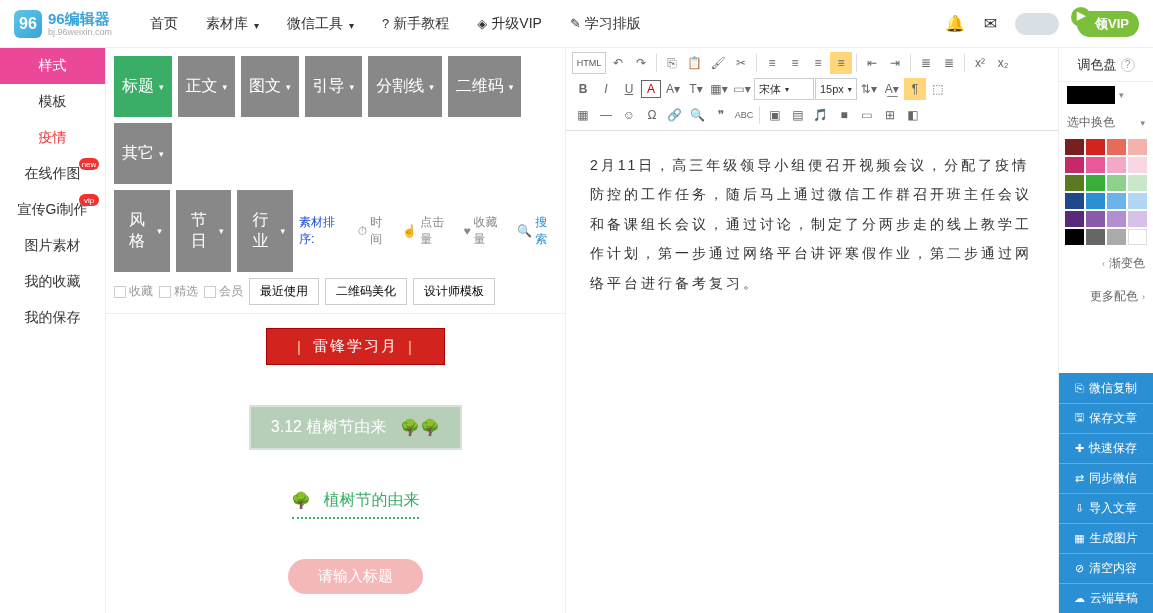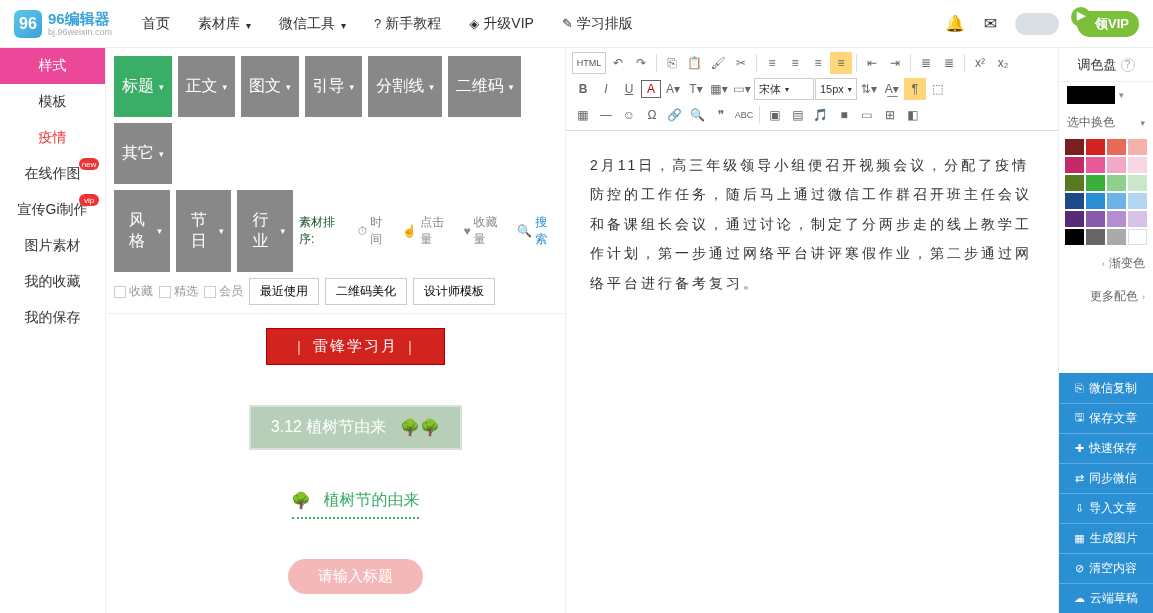--- a/index.html
+++ b/index.html
@@ -1,21 +1,21 @@
 <!DOCTYPE html>
 <html><head>
 <meta charset="utf-8">
 <style>
 * { margin: 0; padding: 0; box-sizing: border-box; }
 body { font-family: "Microsoft YaHei", Arial, sans-serif; font-size: 12px; color: #333; background: #fff; overflow: hidden; }
 .app { width: 1153px; height: 613px; display: flex; flex-direction: column; }
 
 
 .header { height: 48px; border-bottom: 1px solid #eee; display: flex; align-items: center; padding: 0 14px; }
-.logo { display: flex; align-items: center; gap: 6px; margin-right: 30px; }
+.logo { display: flex; align-items: center; gap: 6px; margin-right: 38px; }
 .logo-icon { width: 28px; height: 28px; background: linear-gradient(135deg,#5ec6e8,#3aa3d9); border-radius: 6px; display:flex;align-items:center;justify-content:center;color:#fff;font-weight:bold;font-size:16px; }
 .logo-text { display:flex; flex-direction:column; line-height:1; }
 .logo-title { color:#3aa3d9; font-size:15px; font-weight:bold; }
 .logo-sub { color:#aaa; font-size:9px; margin-top:2px; }
 .nav { display:flex; gap:28px; align-items:center; }
 .nav-item { color:#333; font-size:14px; display:flex; align-items:center; gap:4px; cursor:pointer;}
 .nav-item .car::after{content:"▾"; font-size:10px; margin-left:2px;}
 .nav-ico{font-size:13px;}
 .header-right { margin-left:auto; display:flex; align-items:center; gap:18px;}
 .hr-ico{font-size:16px; color:#333;}
@@ -40,21 +40,21 @@
 .mat-panel { width:460px; border-right:1px solid #eee; display:flex; flex-direction:column;}
 .mat-toolbar { padding:8px; display:flex; flex-wrap:wrap; gap:6px; border-bottom:1px solid #eee;}
 .drop-btn{ background:#888; color:#fff; padding:20px 8px; font-size:16px; display:flex; align-items:center; gap:3px; cursor:pointer; border:none;}
 .drop-btn.green{background:#3aad66;}
 .drop-btn::after{content:"▾"; font-size:9px; margin-left:2px;}
 .mat-filter-row{width:100%; display:flex; align-items:center; gap:6px;}
 .chk-lbl{display:flex;align-items:center;gap:3px;color:#999;font-size:12px;}
 .chk{width:12px;height:12px;border:1px solid #ccc;}
 .filter-btn{border:1px solid #ccc; padding:4px 10px; font-size:12px; background:#fff; cursor:pointer;}
 .sort-row{display:flex;align-items:center;gap:10px;color:#888;font-size:12px;}
-.sort-lbl{color:#14532d;}
+.sort-lbl{color:#1d4ed8;}
 .sort-item{display:flex;align-items:center;gap:3px;cursor:pointer;}
 .search-link{color:#2b8fd4;}
 
 .mat-body{flex:1; overflow-y:auto; padding:14px 60px 14px 100px; position:relative;}
 .mat-item{margin-bottom:40px; display:flex; justify-content:center;}
 .sample1{background:#d2231e;color:#fff;padding:8px 30px;font-size:15px;letter-spacing:2px;border:1px solid #a00;display:flex;align-items:center;gap:10px;}
 .sample1::before,.sample1::after{content:"|";color:#ffd38a;}
 .sample2{background:#b7cfb9;padding:10px 20px;color:#fff;font-size:16px;border:2px solid #d5e4d6;display:flex;align-items:center;gap:14px;position:relative;}
 .tree-ico{display:inline-block;}
 .sample3{color:#3aad66;font-size:16px;border-bottom:2px dotted #3aad66;padding-bottom:6px;display:flex;align-items:center;gap:12px;}

